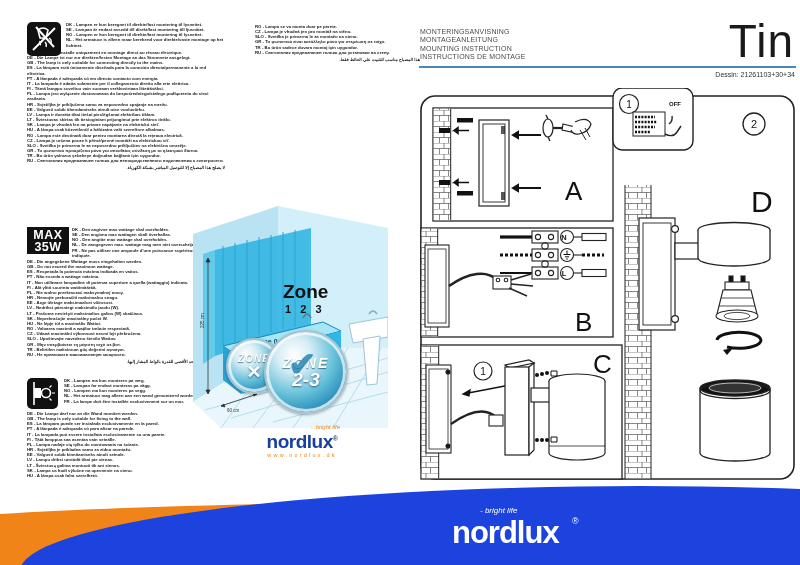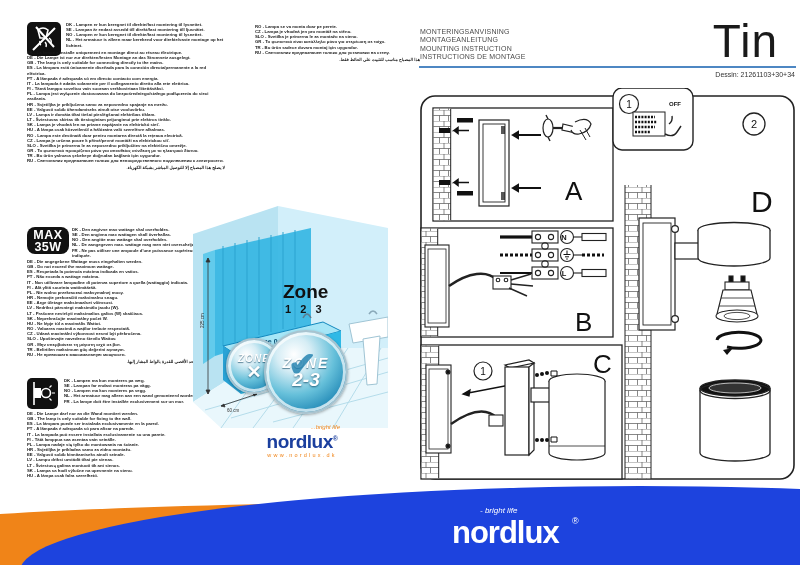--- a/index.html
+++ b/index.html
@@ -5,25 +5,25 @@
   html,body{margin:0;padding:0;background:#fff;}
   #page{position:relative;width:800px;height:565px;background:#fff;overflow:hidden;
         font-family:"Liberation Sans",sans-serif;color:#111;}
   .abs{position:absolute;}
   
   .t-col{position:absolute;}
   .t-line{font-size:4.3px;line-height:5.15px;font-weight:bold;color:#1a1a1a;}
   .t-line.rtl{direction:rtl;text-align:right;padding-top:2px;}
   
   .tile{position:absolute;background:#111;border-radius:5px;}
-  .maxbadge{position:absolute;background:#111;border-radius:8px;color:#fff;text-align:center;
+  .maxbadge{position:absolute;background:#111;border-radius:0;color:#fff;text-align:center;
             font-weight:bold;line-height:12px;font-size:12.5px;padding:2px 3px 1px 3px;letter-spacing:.5px;}
   
   .hdr-langs{position:absolute;left:420px;top:28px;font-size:7px;line-height:8.4px;color:#4a4a4a;letter-spacing:.2px;}
-  .product-title{position:absolute;right:22px;top:14px;font-size:46px;font-weight:200;color:#1a1a1a;
+  .product-title{position:absolute;right:6px;top:14px;font-size:46px;font-weight:200;color:#1a1a1a;
                  font-family:"Liberation Sans",sans-serif;letter-spacing:1px;}
   .hdr-rule{position:absolute;left:419px;top:66px;width:377px;height:2.4px;background:#4d87c3;}
   .dessin{position:absolute;left:600px;top:71px;width:195px;text-align:right;font-size:7px;color:#333;}
   
   .badge{position:absolute;border-radius:50%;
          background:radial-gradient(circle at 35% 28%, #ffffff 0%, #d6edf5 22%, #66c0da 52%, #2e93bd 74%, #c4e1ec 96%);
          box-shadow:inset 0 0 0 3px rgba(255,255,255,.7), 0 1px 3px rgba(0,0,0,.35);
          border:2px solid #a8c3cf;display:flex;flex-direction:column;align-items:center;justify-content:center;
          color:#fff;font-weight:bold;font-style:italic;text-align:center;}
   .badge .bz{text-shadow:0 1px 1px rgba(0,60,90,.6);}

